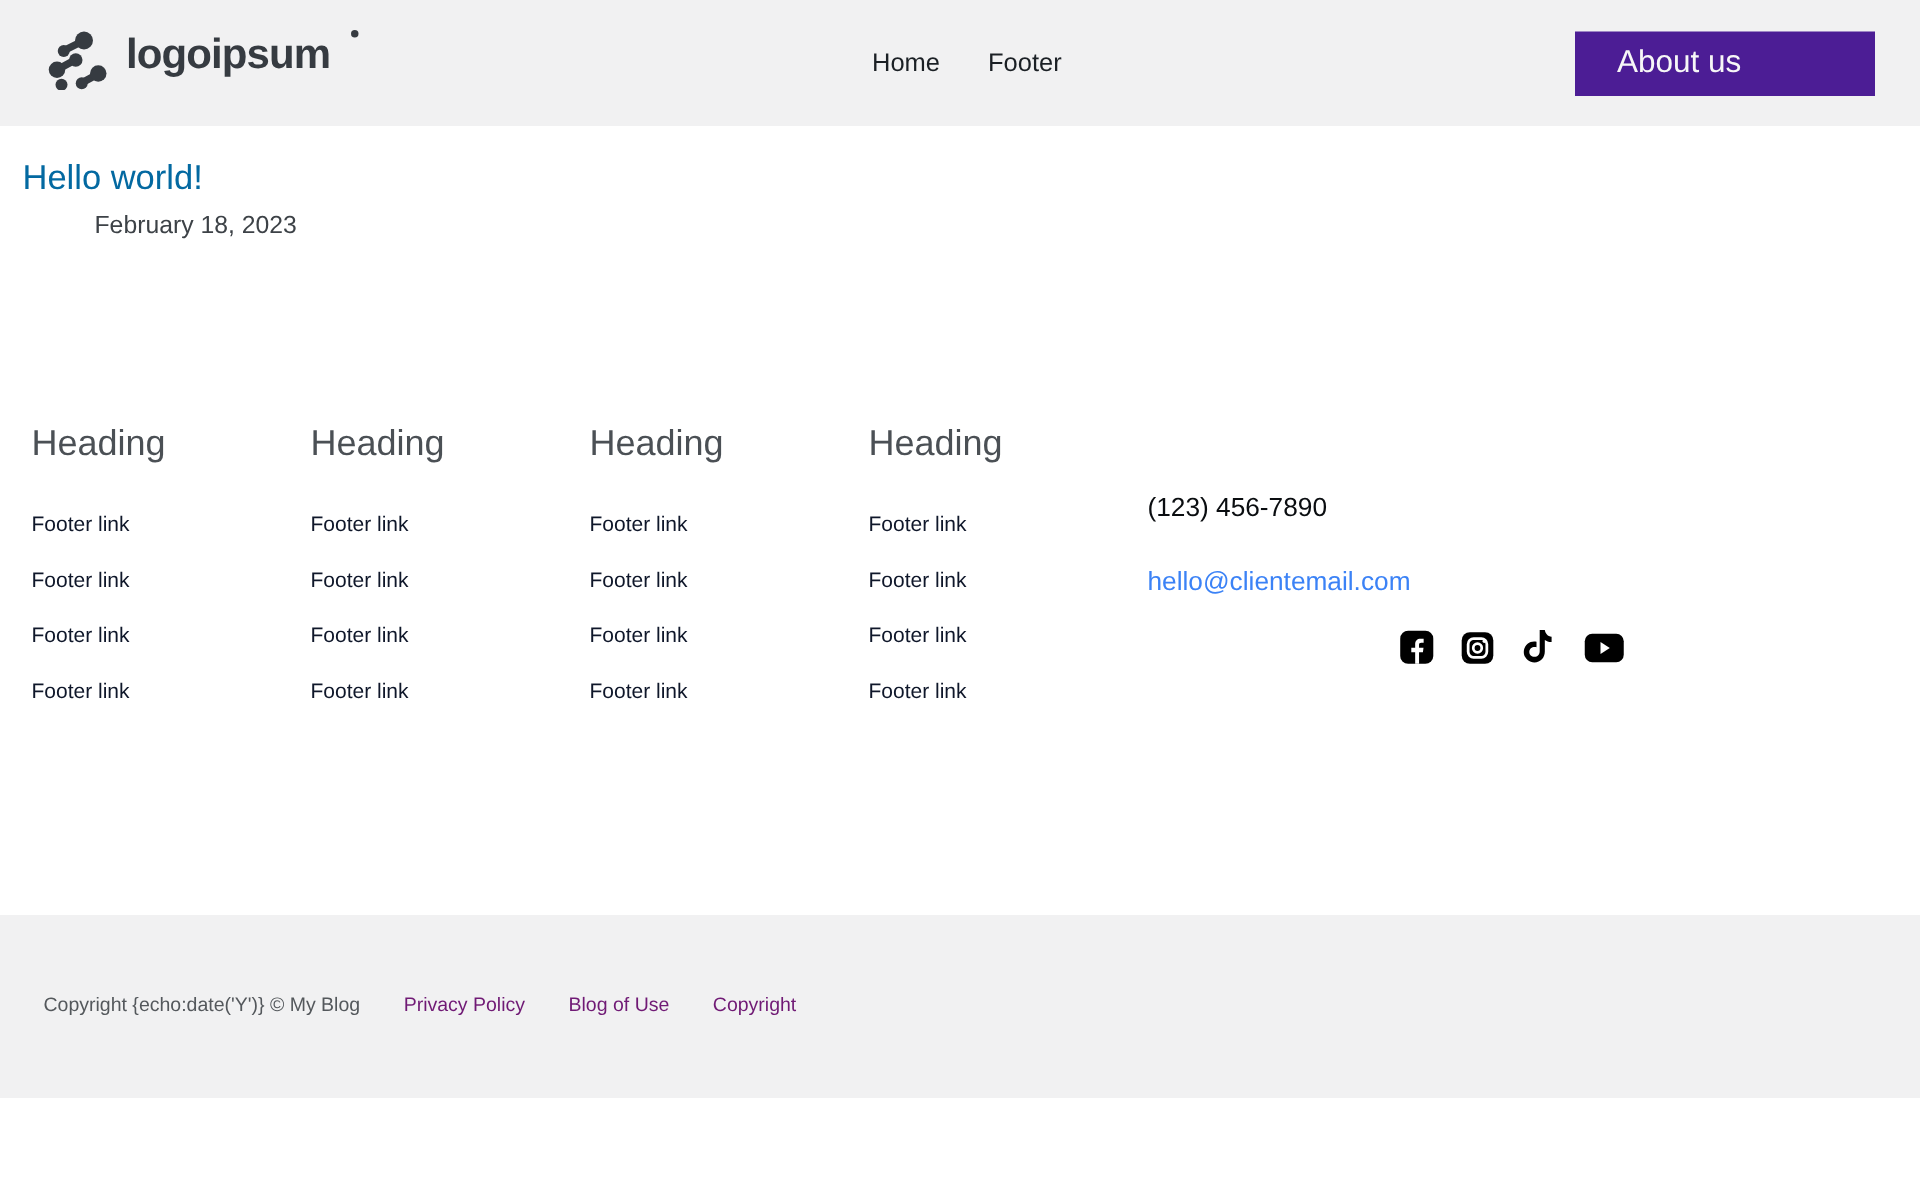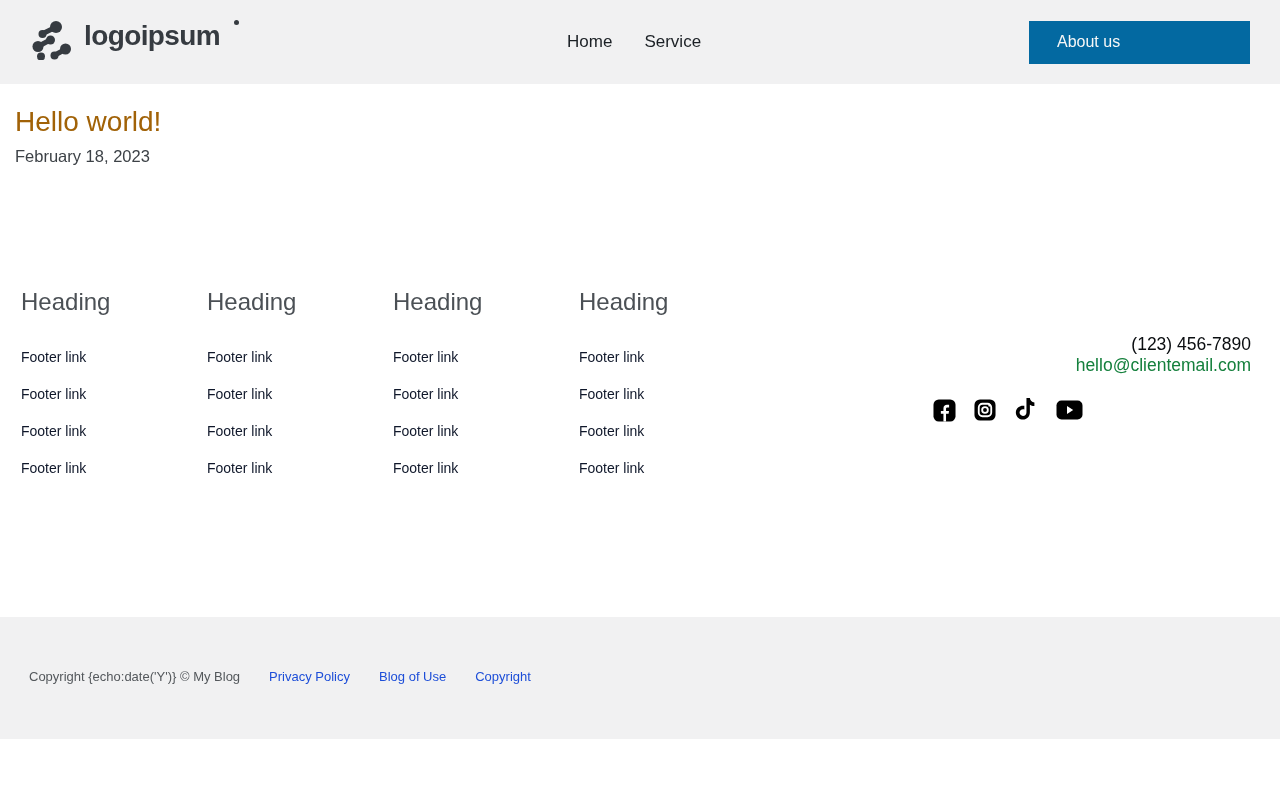--- a/index.html
+++ b/index.html
@@ -47,44 +47,45 @@
     gap: 32px;
   }
   .main-nav a {
     text-decoration: none;
     color: #1b2025;
     font-size: 17px;
     cursor: pointer;
   }
   .cta-button {
     flex: 0 0 auto;
-    width: 221px;
+    width: 200px;
     height: 43px;
-    background: #0369a1;
+    background: #4c1d95;
     color: #f7f7f7;
     border: none;
     font-family: "Liberation Sans", sans-serif;
-    font-size: 16px;
+    font-size: 21px;
     text-align: left;
     padding-left: 28px;
     cursor: pointer;
   }
 
   
   .post-section { padding: 20px 15px 0 15px; }
   .post-title {
-    font-size: 28px;
+    font-size: 23px;
     font-weight: 400;
-    color: #a16207;
+    color: #0369a1;
     line-height: 1.3;
   }
   .post-date {
     font-size: 16.5px;
     color: #3d4247;
     margin-top: 7px;
+    margin-left: 48px;
   }
   .post-body {
     font-size: 17px;
     color: #3d4247;
     line-height: 28px;
     max-width: 585px;
     margin-top: 12px;
   }
 
   
@@ -108,33 +109,34 @@
   }
   .footer-links li { margin-bottom: 19px; }
   .footer-links a {
     text-decoration: none;
     color: #0f172a;
     font-size: 14px;
     cursor: pointer;
   }
   .contact-col {
     flex: 1 1 auto;
-    text-align: right;
+    text-align: left;
   }
   .contact-phone {
     display: inline-block;
     margin-top: 48px;
     font-size: 17.5px;
     color: #0a0d10;
     text-decoration: none;
   }
   .contact-email {
     display: block;
+    margin-top: 28px;
     font-size: 17.5px;
-    color: #15803d;
+    color: #3b82f6;
     text-decoration: none;
   }
   .social-row {
     margin-top: 21px;
     display: flex;
     justify-content: center;
     align-items: center;
     gap: 18px;
   }
   .social-link { display: inline-flex; cursor: pointer; }
@@ -149,21 +151,21 @@
     display: flex;
     align-items: center;
     gap: 29px;
   }
   .copyright {
     font-size: 13px;
     color: #54585c;
   }
   .bottom-link {
     font-size: 13px;
-    color: #1d4ed8;
+    color: #701a75;
     text-decoration: none;
     cursor: pointer;
   }
 </style>
 </head>
 <body>
 
 <header class="site-header">
   <div class="logo-wrap">
     <span>
@@ -183,21 +185,21 @@
           <circle cx="35.5" cy="29" r="5.5"></circle>
         </g>
       </svg>
     </span>
     <span class="logo-text">logoipsum</span>
       <span class="logo-dot"></span>
   </div>
 
   <nav class="main-nav">
     <a href="#">Home</a>
-    <a href="#">Service</a>
+    <a href="#">Footer</a>
   </nav>
 
   <button class="cta-button">About us</button>
 </header>
 
 <main class="post-section">
   <h1 class="post-title">Hello world!</h1>
   <div class="post-date">February 18, 2023</div>
 </main>
 

